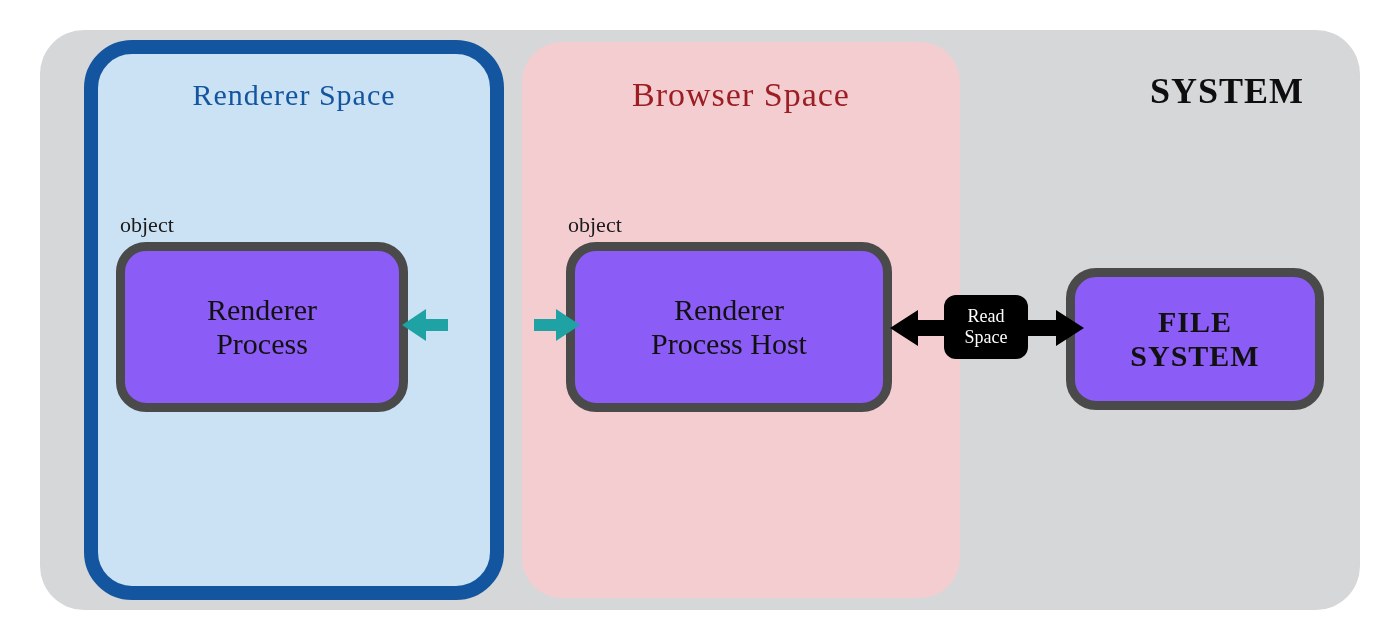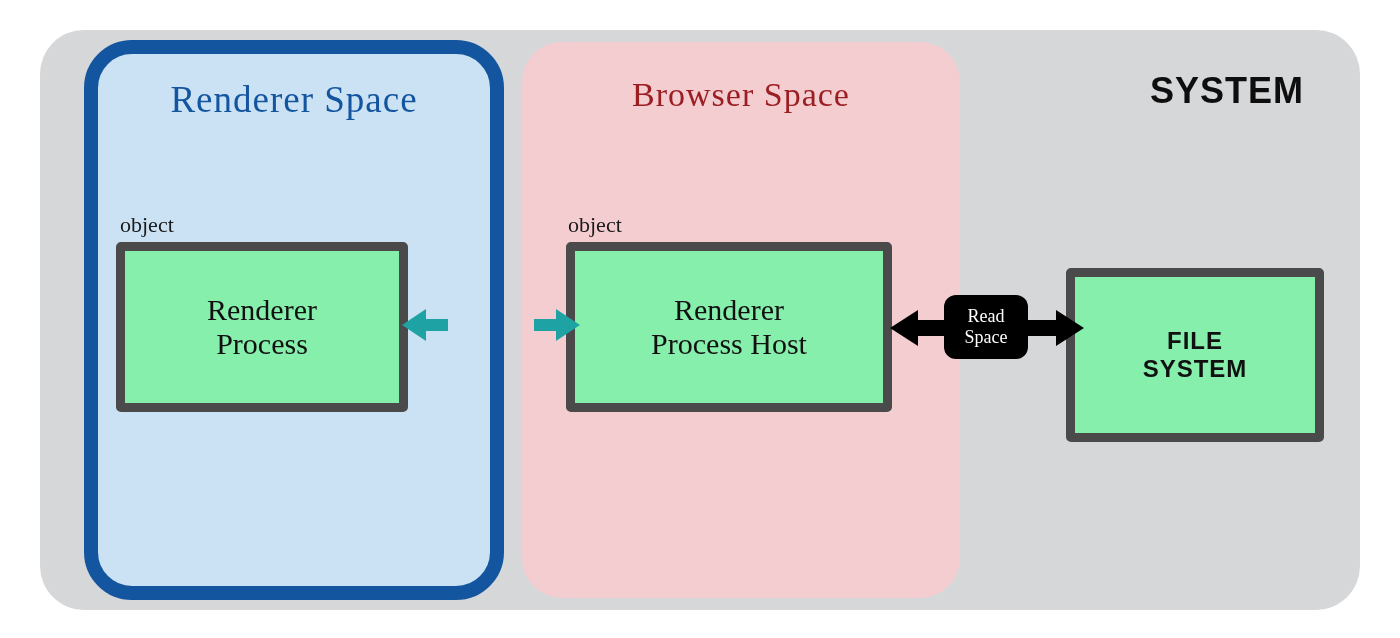--- a/index.html
+++ b/index.html
@@ -2,21 +2,21 @@
 <html><head>
 <meta charset="utf-8">
 <style>
   * { box-sizing: border-box; }
   html, body {
     margin: 0; padding: 0;
     width: 1400px; height: 638px;
     background: #ffffff;
     font-family: "Comic Sans MS", "Segoe Script", "Bradley Hand", cursive;
   }
-  .mono { font-family: Liberation Sans, sans-serif; }
+  .mono { font-family: Liberation Serif, serif; }
   .stage { position: relative; width: 1400px; height: 638px; }
 
   .system-box {
     position: absolute; left: 40px; top: 30px;
     width: 1320px; height: 580px;
     background: #d6d7d8;
     border-radius: 44px;
   }
   .system-label {
     position: absolute; right: 56px; top: 40px;
@@ -27,21 +27,21 @@
   .renderer-space {
     position: absolute; left: 44px; top: 10px;
     width: 420px; height: 560px;
     background: #cae2f3;
     border: 14px solid #1455a0;
     border-radius: 48px;
   }
   .renderer-title {
     position: absolute; top: 24px; left: 0; width: 100%;
     text-align: center;
-    font-size: 37px; color: #1455a0;
+    font-size: 30px; color: #1455a0;
     letter-spacing: 1px;
   }
   .sandboxed {
     position: absolute; bottom: 18px; left: 0; width: 100%;
     text-align: center;
     font-size: 40px; color: #1455a0;
   }
 
   .browser-space {
     position: absolute; left: 482px; top: 12px;
@@ -58,31 +58,31 @@
 
   .object-label {
     position: absolute;
     font-size: 22px; color: #1a1a1a;
   }
   .renderer-obj-label { left: 80px; top: 182px; }
   .browser-obj-label  { left: 528px; top: 182px; }
 
   .node {
     position: absolute;
-    background: #86efac;
+    background: #8b5cf6;
     border: 9px solid #4a4a4a;
-    border-radius: 5px;
+    border-radius: 30px;
     display: flex; align-items: center; justify-content: center;
     text-align: center;
     line-height: 1.15;
     color: #111;
   }
   .renderer-node { left: 76px;  top: 212px; width: 292px; height: 170px; font-size: 30px; }
   .host-node     { left: 526px; top: 212px; width: 326px; height: 170px; font-size: 30px; }
-  .fs-node       { left: 1026px; top: 238px; width: 258px; height: 174px; font-size: 24px; }
+  .fs-node       { left: 1026px; top: 238px; width: 258px; height: 142px; font-size: 30px; }
   .fs-node span { font-weight: 700; letter-spacing: 1px; }
 
   .mojo-badge {
     position: absolute; left: 400px; top: 264px;
     width: 100px; height: 58px;
     background: #1fa2a4;
     border-radius: 12px;
     display: flex; align-items: center; justify-content: center;
     color: #fff; font-size: 24px; font-weight: 700;
     letter-spacing: 1px;

